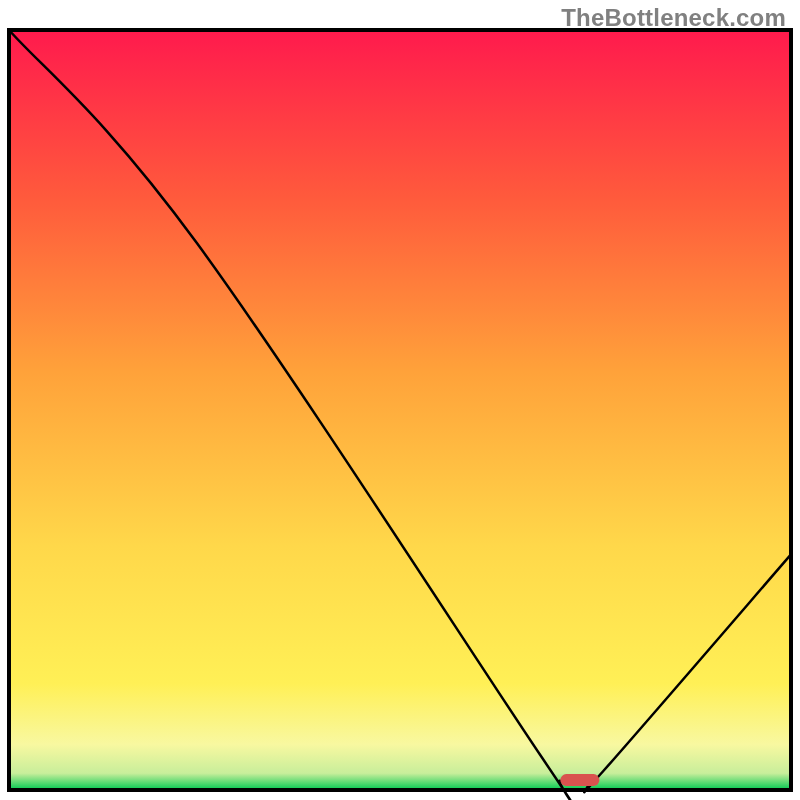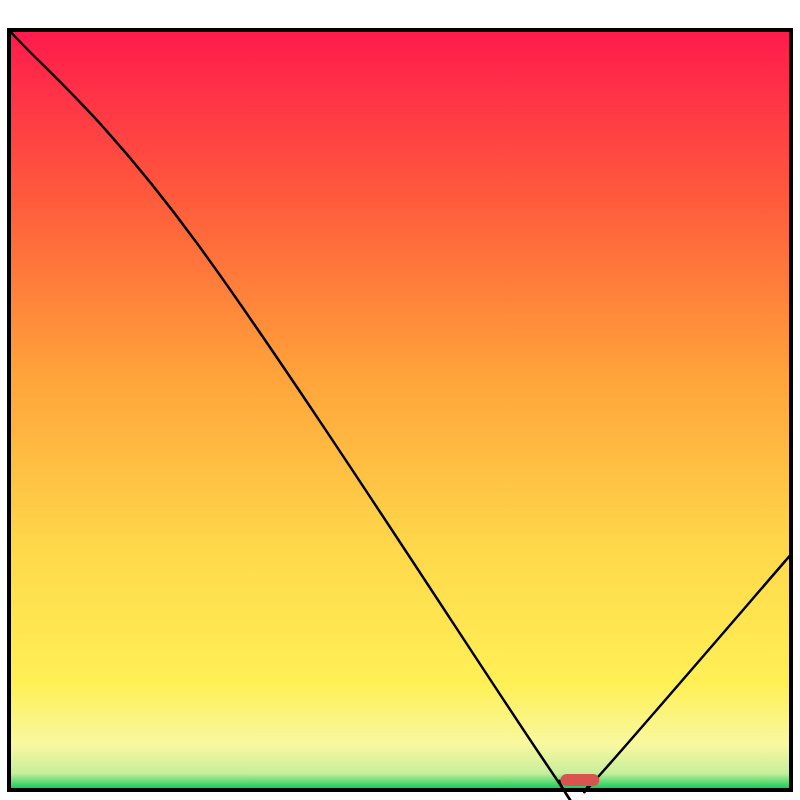--- a/index.html
+++ b/index.html
@@ -49,13 +49,14 @@
 
     <rect id="bg-rect" x="9" y="30" width="782" height="760" fill="url(#bg-grad)" stroke="#000" stroke-width="4"></rect>
 
     <rect id="green-band" fill="#00c851" opacity="0"></rect>
 
     <path id="curve" fill="none" stroke="#000" stroke-width="2.5" stroke-linecap="round" stroke-linejoin="round" d="M 9 30 C 42.7824 68.304, 100.96320000000001 112.15600000000003, 196.68 242.8 C 292.3968 373.44399999999996, 475.3066 658.9456, 540.76 755.8 C 606.2134 852.6543999999999, 551.8643999999999 776.092, 560.31 780.88 C 568.7556 785.668, 579.9381999999999 784.1784, 587.68 782.4 C 595.4218 780.6216, 566.7224 812.04, 603.32 771 C 639.9176000000001 729.96, 757.2176000000001 593.3879999999999, 791 554.4"></path>
 
     <rect id="marker" rx="6" ry="6" x="560.31" y="774.12" width="39.10000000000002" height="12" fill="#d9534f"></rect>
   </svg>
 
+  <div class="watermark">TheBottleneck.com</div>
 </div>
 
 </body></html>

